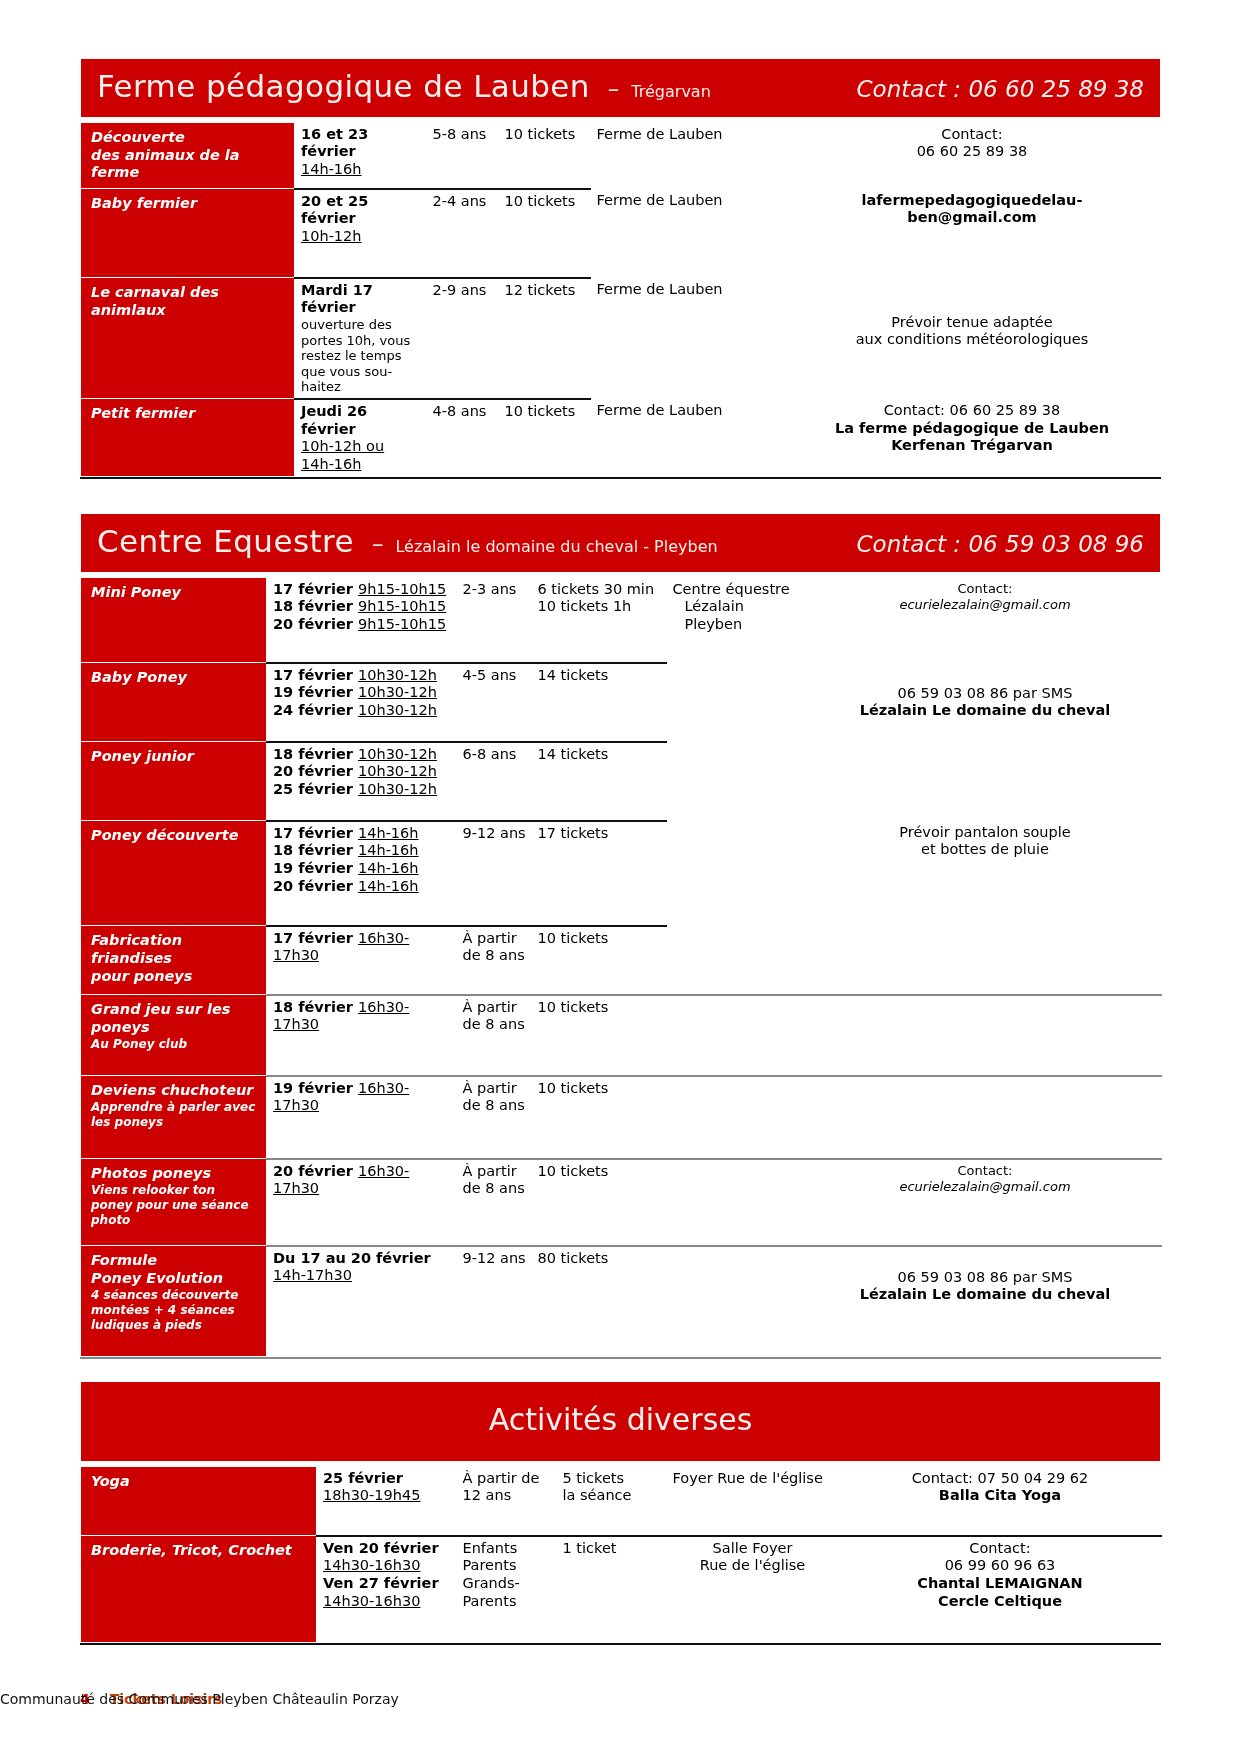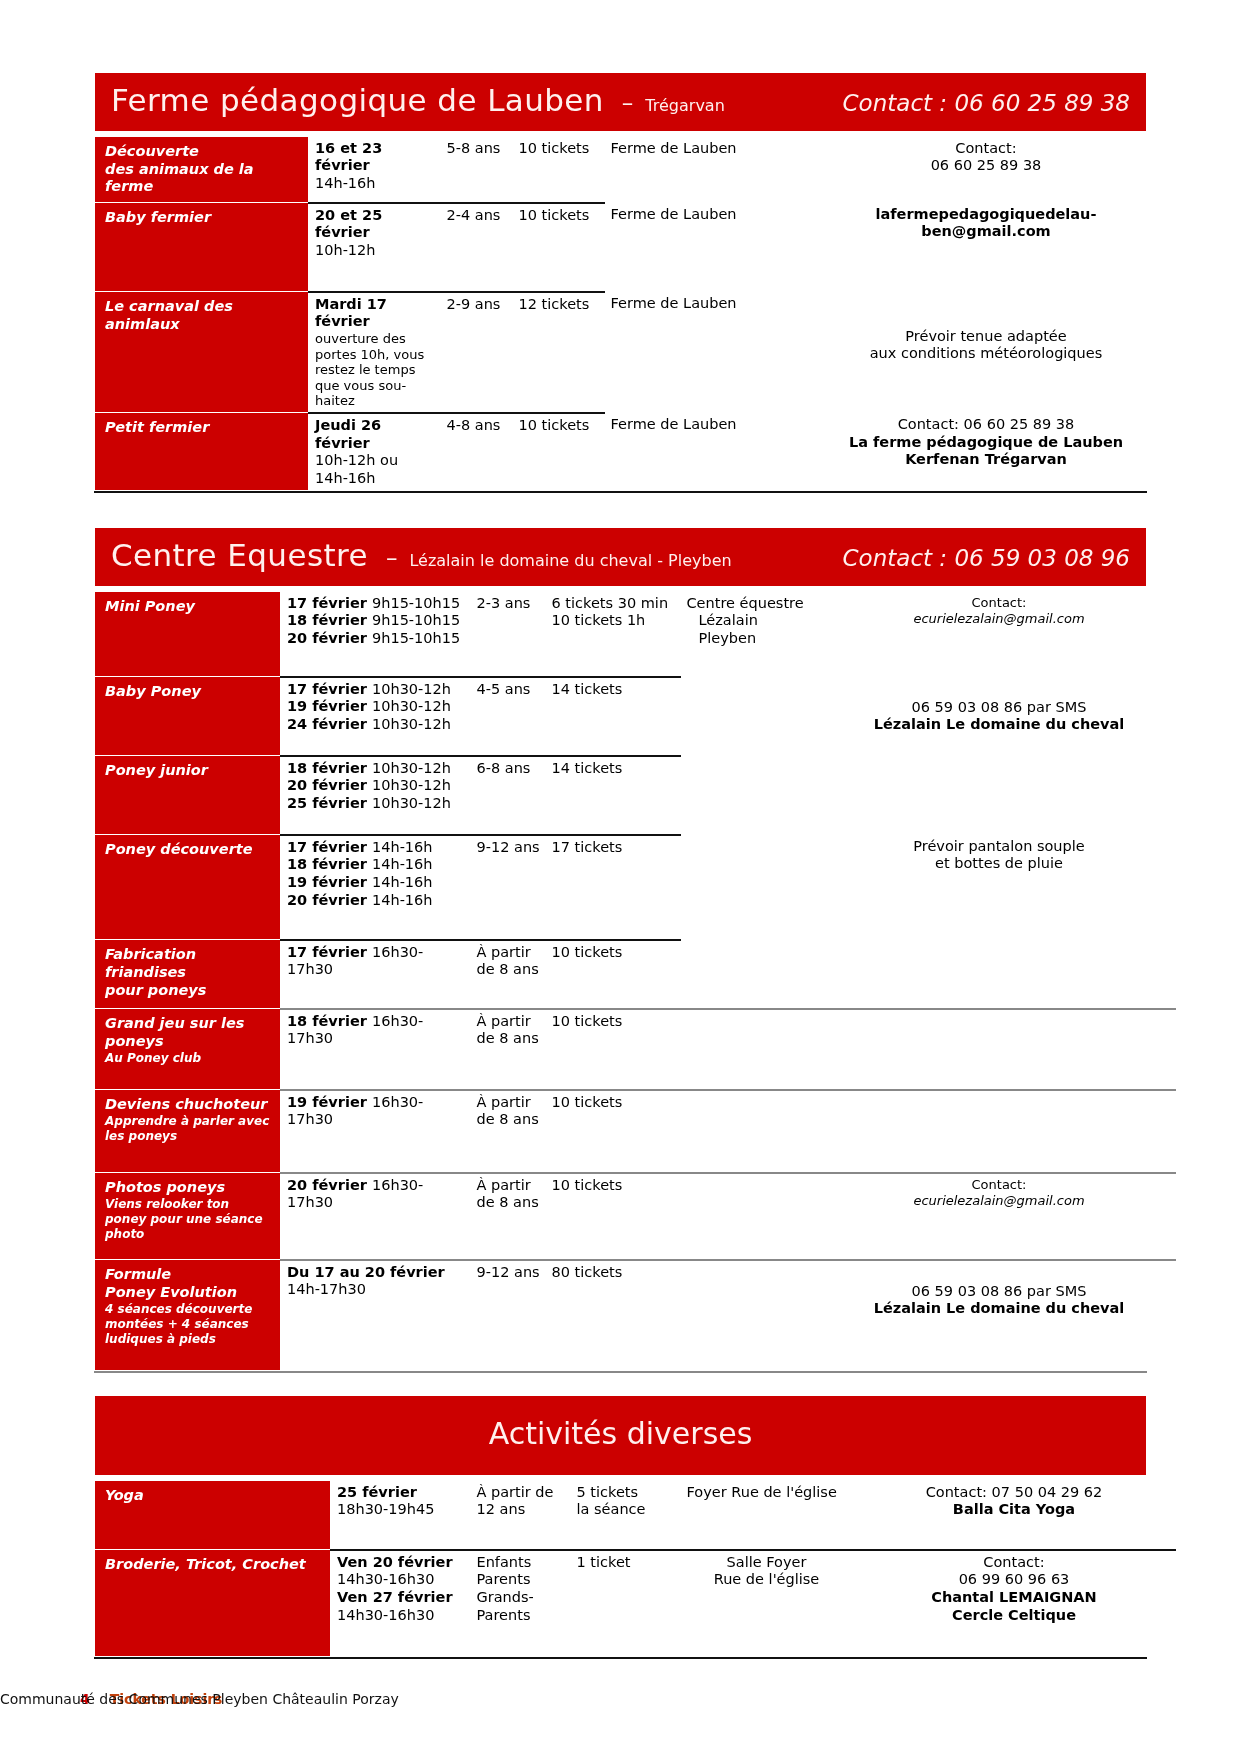--- a/index.html
+++ b/index.html
@@ -13,21 +13,21 @@
     font-family: "DejaVu Sans", sans-serif;
     color: #000000;
     position: relative;
     overflow: hidden;
   }
   .page {
     width: 1241px;
     height: 1755px;
     position: relative;
     box-sizing: border-box;
-    padding: 14px;
+    padding: 0;
   }
 
   
   .section-band {
     background: #CC0000;
     color: #FFF0EE;
     margin: 0 80px 0 80px;
     padding: 9px 16px 13px 16px;
     box-sizing: border-box;
     display: flex;
@@ -94,21 +94,21 @@
     display: block;
     line-height: 1.25;
   }
   .namecell .ttl2 {
     display: block;
   }
   .rowtop td.bd { border-top: 2.2px solid #111111; }
   .rowtop td.bdgrey { border-top: 2.2px solid #888888; }
 
   .c-date  { font-weight: bold; }
-  .c-date .plain { font-weight: normal; }
+  .c-date .plain { font-weight: normal; text-decoration: underline; }
   .c-note { font-weight: normal; font-size: 13px; line-height: 1.2; display:block;}
   .c-age, .c-tick, .c-place { font-weight: normal; }
   .c-place { text-align: left; }
   .c-contact {
     text-align: center;
     font-size: 14px;
     line-height: 1.35;
   }
   .c-contact .b { font-weight: bold; }
 

